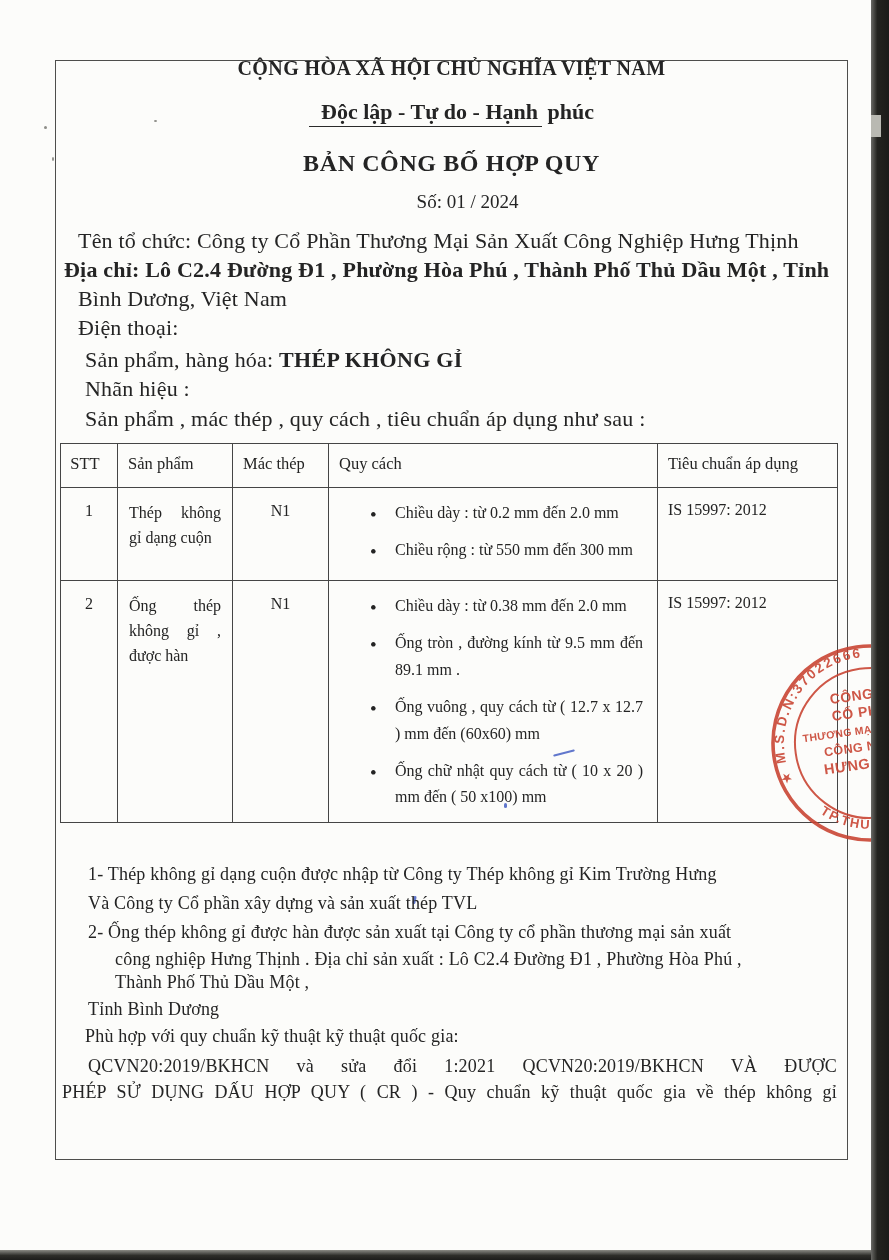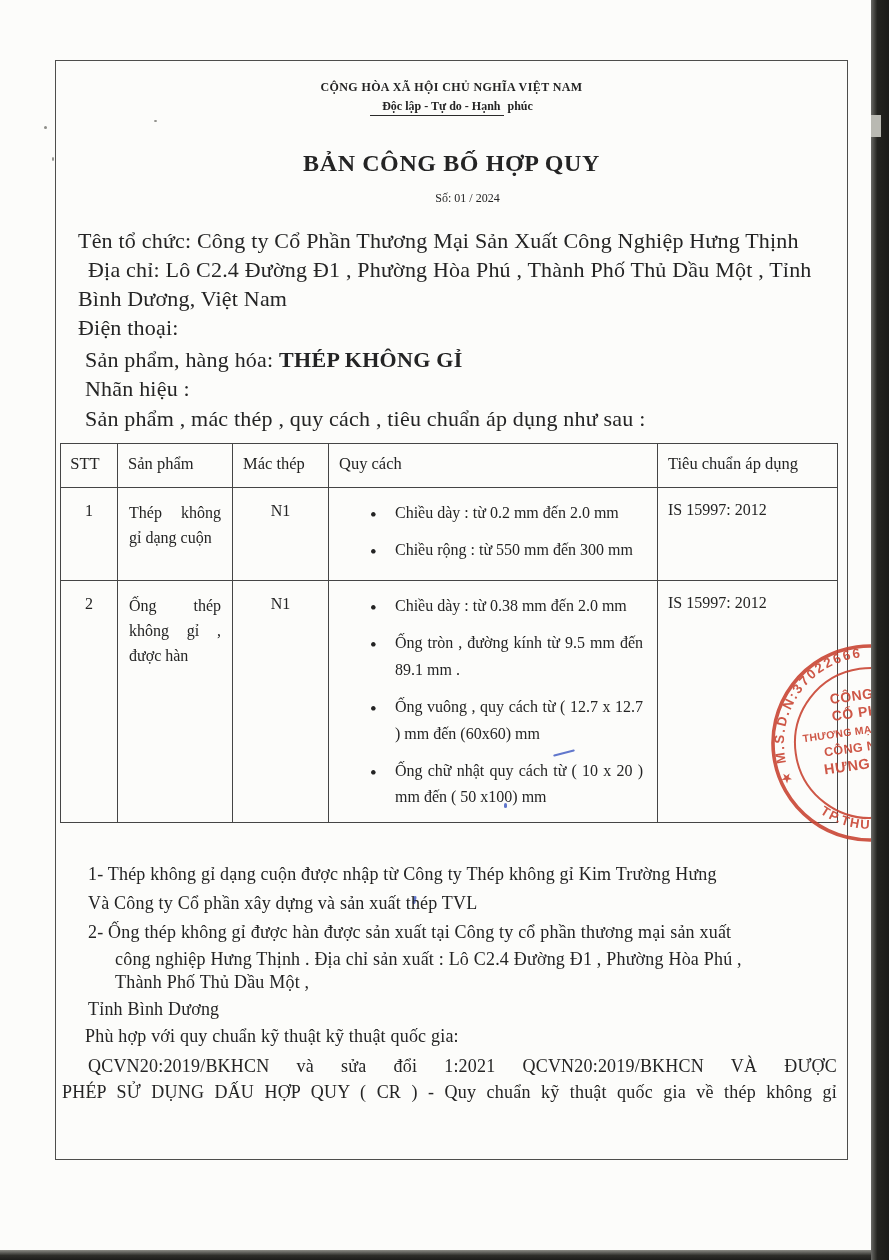--- a/index.html
+++ b/index.html
@@ -28,29 +28,29 @@
   .frame {
     position:absolute; left:55px; top:60px; width:793px; height:1100px;
     border:1.6px solid #4e4e4c;
   }
   .speck { position:absolute; background:#8d8d88; border-radius:50%; }
   .pen-mark { position:absolute; background:#3a55c0; opacity:.8; border-radius:2px; }
 
   
   .abs { position:absolute; }
   .centered { left:55px; width:793px; text-align:center; }
-  .nat-line1 { top:80px; font-size:12px; font-weight:bold; letter-spacing:.4px; }
-  .nat-line2 { top:99px; font-size:12px; font-weight:bold; }
+  .nat-line1 { top:57px; font-size:20px; font-weight:bold; letter-spacing:.4px; }
+  .nat-line2 { top:99px; font-size:22px; font-weight:bold; }
   .nat-line2 .u { border-bottom:1.8px solid #2a2a2a; padding:0 4px 2px 12px; }
   .doc-title { top:150px; font-size:24px; font-weight:bold; letter-spacing:.6px; }
-  .doc-number { top:191px; font-size:12px;padding-left:32px; }
+  .doc-number { top:191px; font-size:19px;padding-left:32px; }
 
   .body-line { font-size:22px; letter-spacing:.2px; line-height:1.2; }
   .org-line   { left:78px; top:228px; }
-  .addr-1     { left:88px; top:257px; }
+  .addr-1     { left:64px; top:257px;font-weight:bold; }
   .addr-2     { left:78px; top:286px; }
   .phone-line { left:78px; top:315px; }
   .prod-line  { left:85px; top:347px; }
   .prod-line b{ letter-spacing:.3px; }
   .brand-line { left:85px; top:376px; }
   .intro-line { left:85px; top:406px; }
 
   
   table.spec {
     position:absolute; left:60px; top:443px; width:777px;

